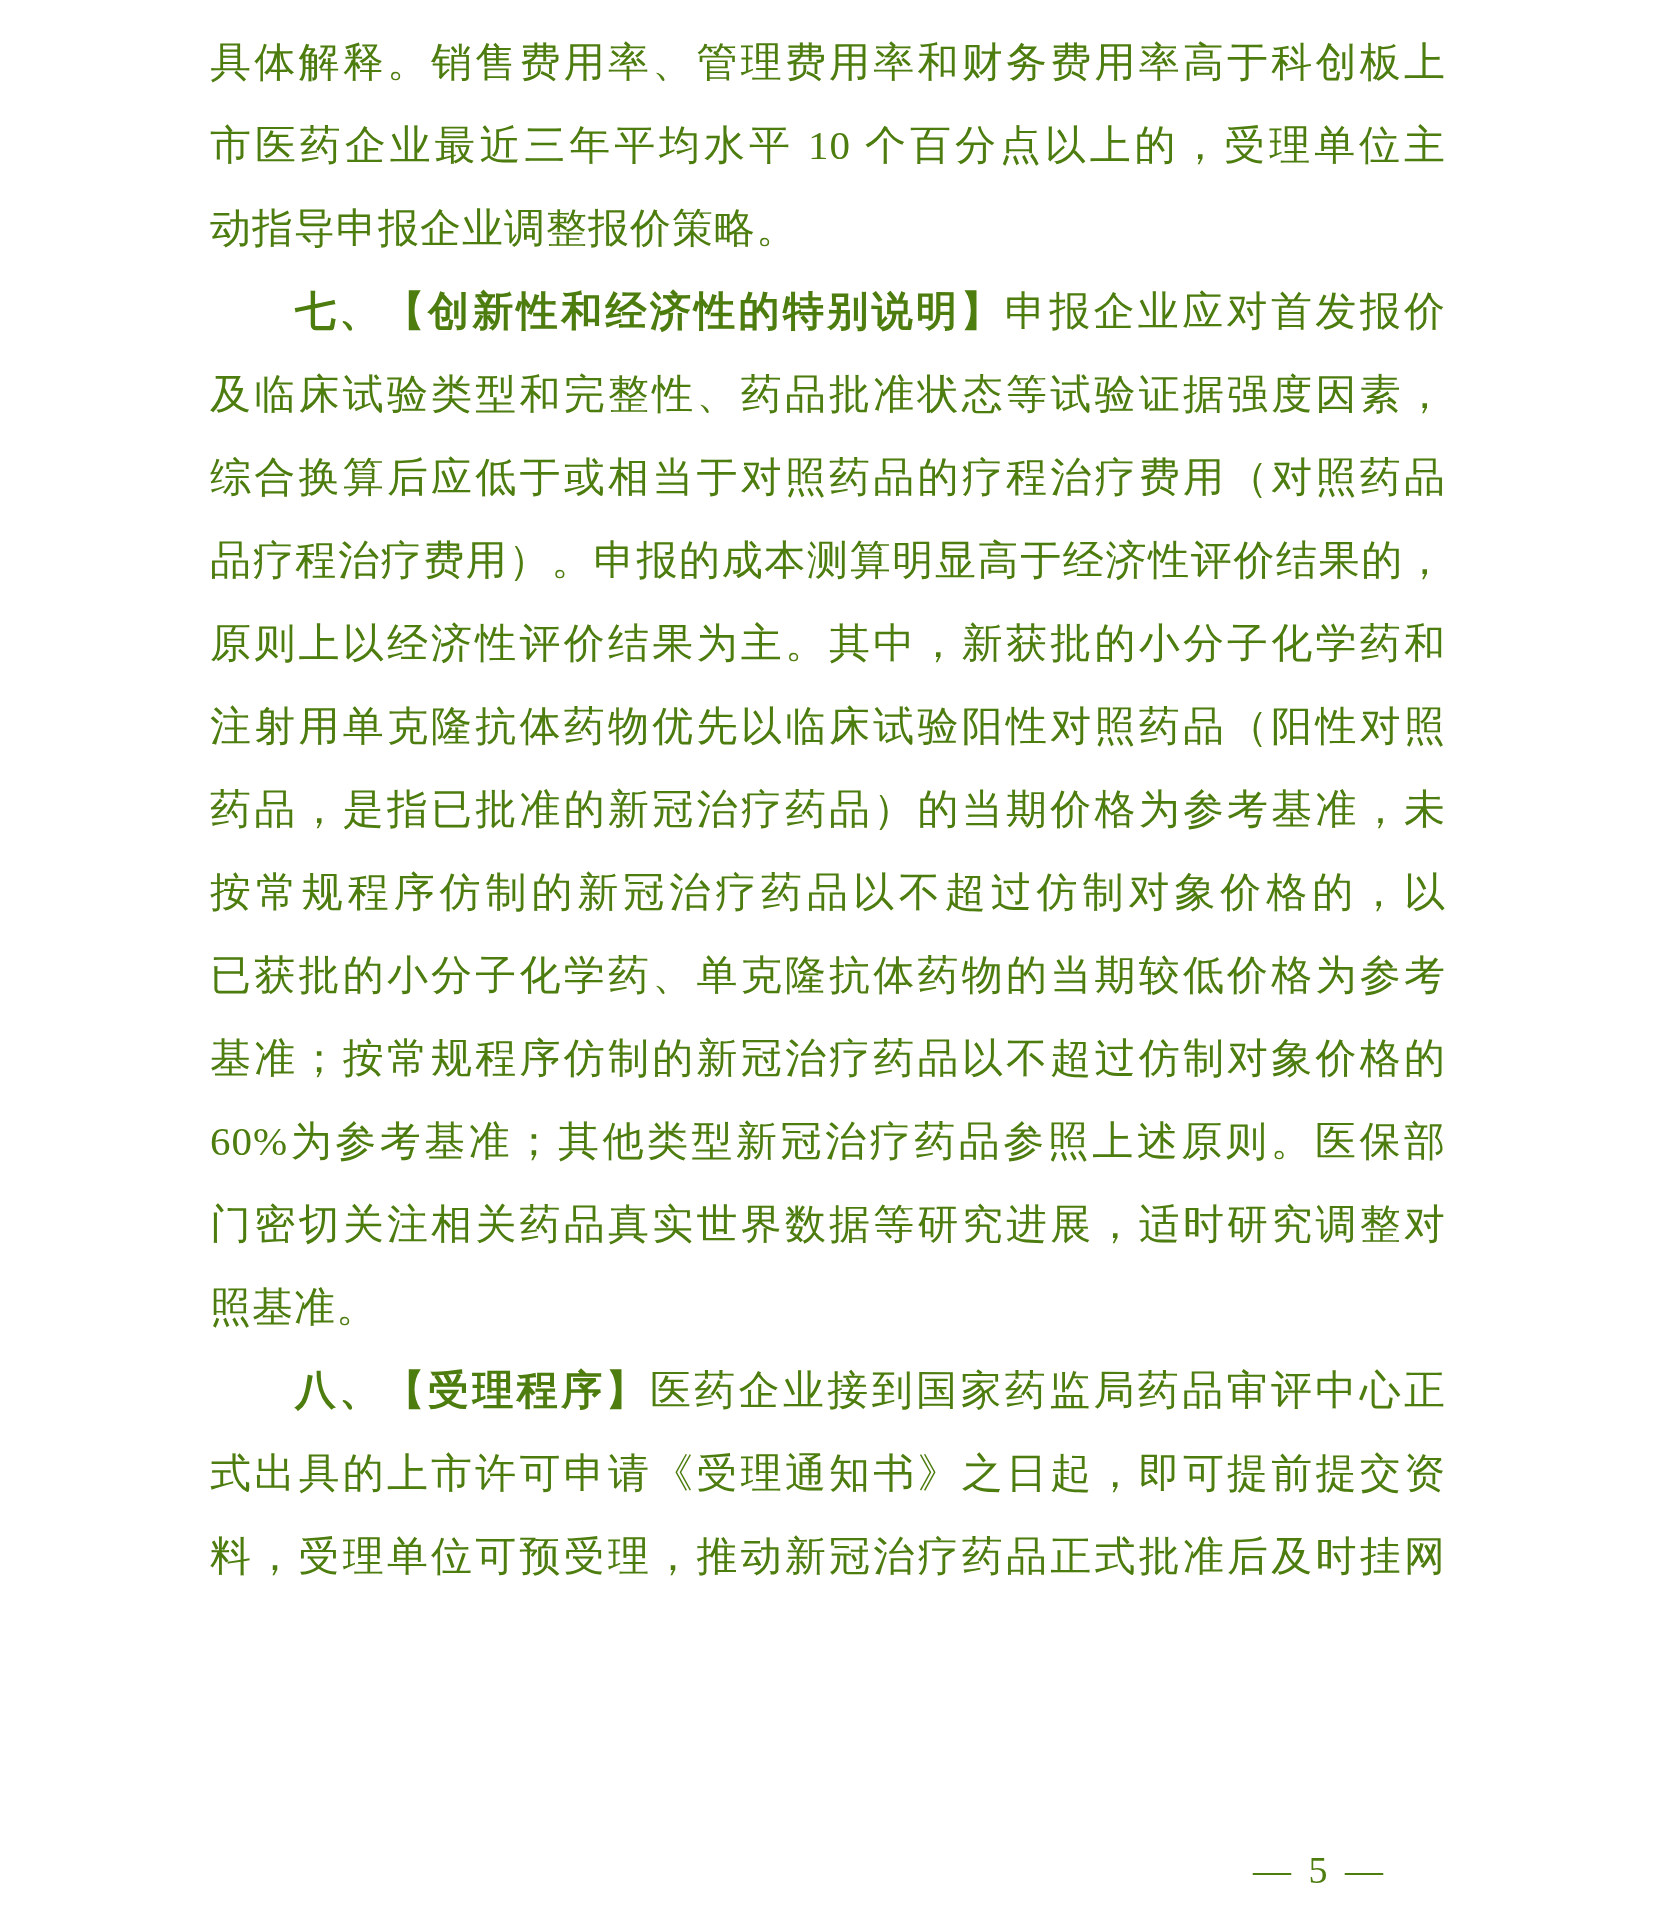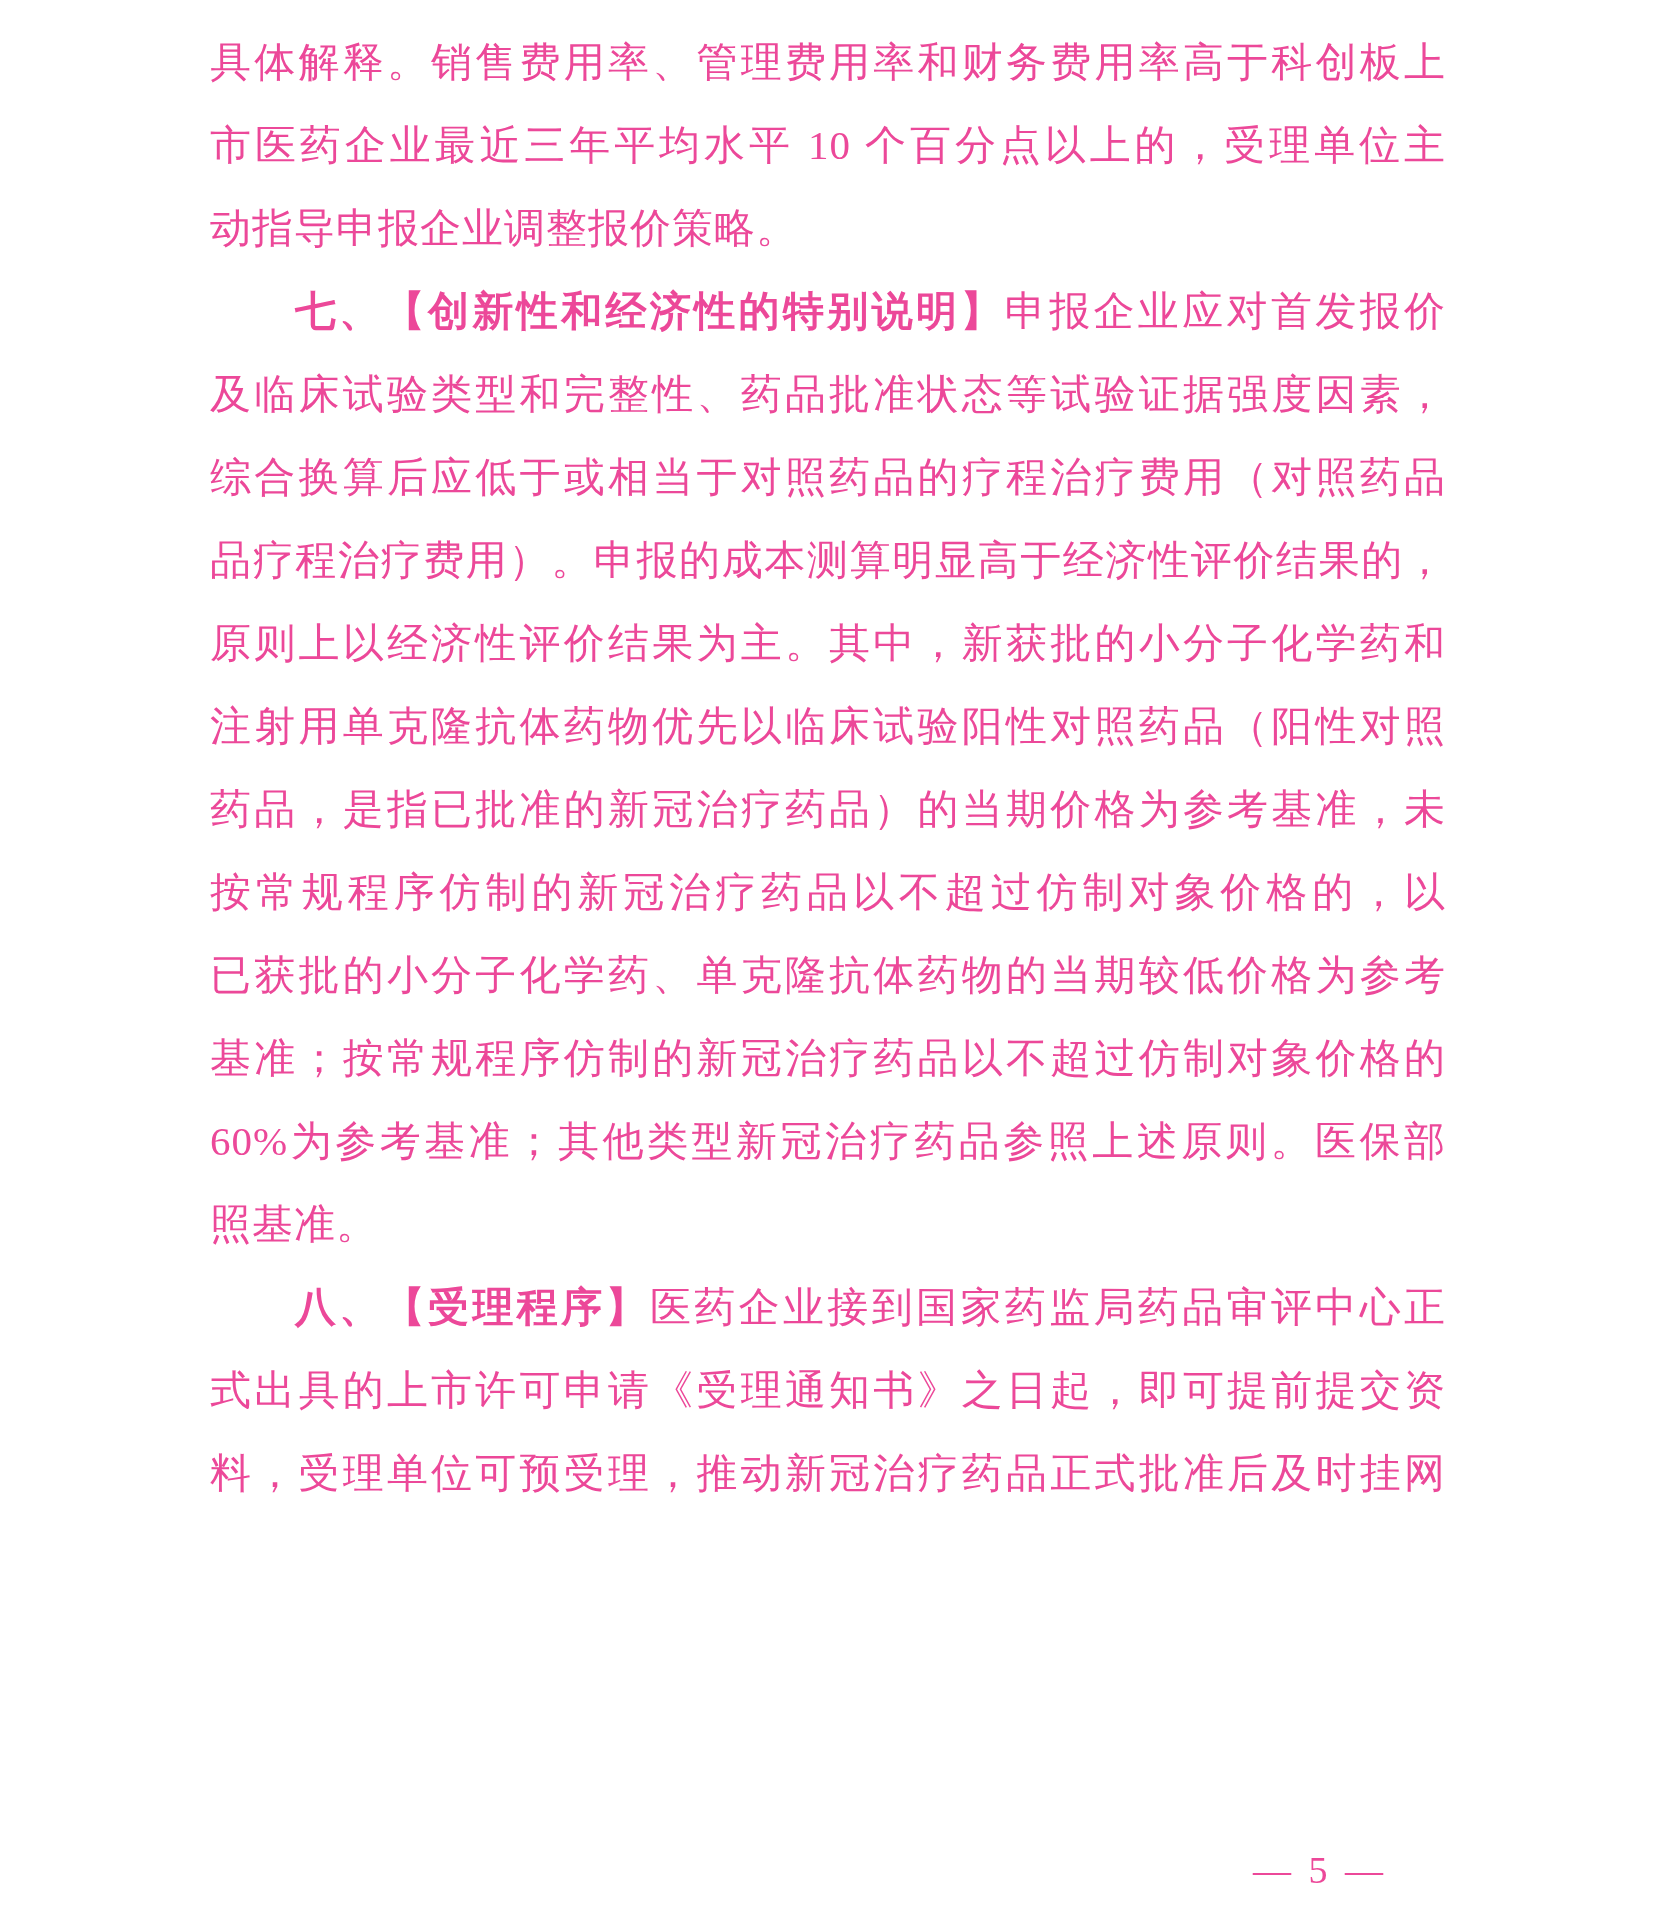--- a/index.html
+++ b/index.html
@@ -5,21 +5,21 @@
   html, body {
     margin: 0;
     padding: 0;
     background: #ffffff;
   }
   .page {
     position: relative;
     width: 1654px;
     height: 1931px;
     background: #ffffff;
-    color: #ec4899;
+    color: #4d7c0f;
     font-family: "Liberation Serif", "DejaVu Serif", serif;
     overflow: hidden;
   }
   .doc-body {
     position: absolute;
     left: 210px;
     top: 21px;
     width: 1236px;
   }
   .line {
@@ -67,19 +67,20 @@
       <div class="line"><span class="seg">及临床试验类型和完整性、药品批准状态等试验证据强度因素，</span></div>
       <div class="line"><span class="seg">综合换算后应低于或相当于对照药品的疗程治疗费用（对照药品</span></div>
       <div class="line"><span class="seg">品疗程治疗费用）。申报的成本测算明显高于经济性评价结果的，</span></div>
       <div class="line"><span class="seg">原则上以经济性评价结果为主。其中，新获批的小分子化学药和</span></div>
       <div class="line"><span class="seg">注射用单克隆抗体药物优先以临床试验阳性对照药品（阳性对照</span></div>
       <div class="line"><span class="seg">药品，是指已批准的新冠治疗药品）的当期价格为参考基准，未</span></div>
       <div class="line"><span class="seg">按常规程序仿制的新冠治疗药品以不超过仿制对象价格的，以</span></div>
       <div class="line"><span class="seg">已获批的小分子化学药、单克隆抗体药物的当期较低价格为参考</span></div>
       <div class="line"><span class="seg">基准；按常规程序仿制的新冠治疗药品以不超过仿制对象价格的</span></div>
       <div class="line"><span class="seg">60%为参考基准；其他类型新冠治疗药品参照上述原则。医保部</span></div>
+      <div class="line"><span class="seg">门密切关注相关药品真实世界数据等研究进展，适时研究调整对</span></div>
       <div class="line flush"><span class="seg">照基准。</span></div>
       <div class="line indent"><span class="seg bold">八、【受理程序】</span><span class="seg">医药企业接到国家药监局药品审评中心正</span></div>
       <div class="line"><span class="seg">式出具的上市许可申请《受理通知书》之日起，即可提前提交资</span></div>
       <div class="line"><span class="seg">料，受理单位可预受理，推动新冠治疗药品正式批准后及时挂网</span></div>
     </div>
   <div class="page-number">— 5 —</div>
 </div>
 
 </body></html>

